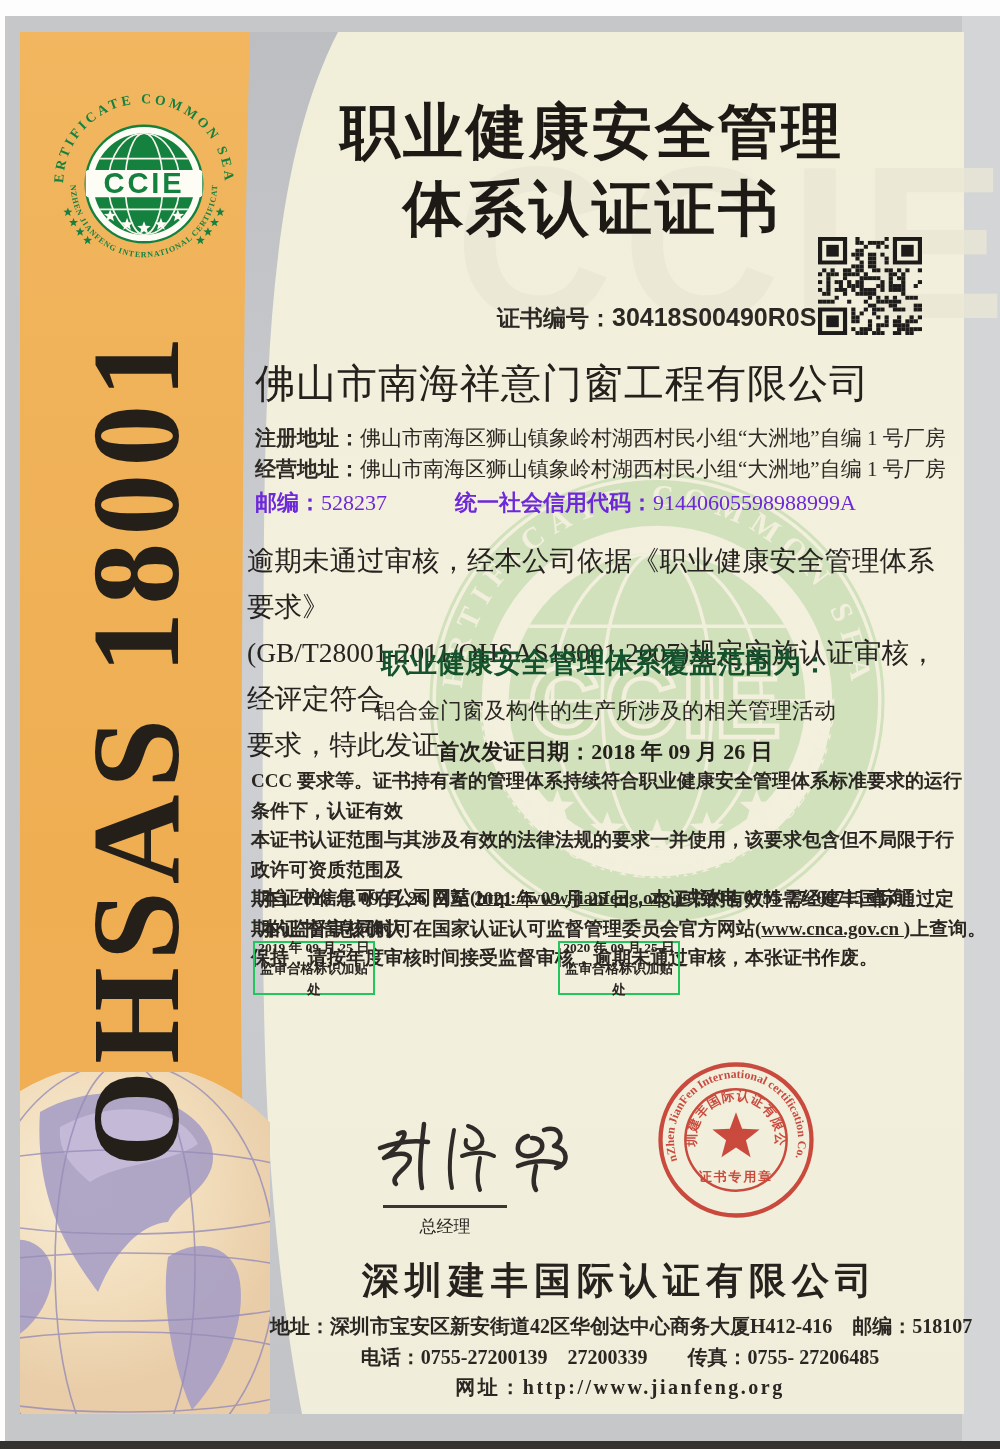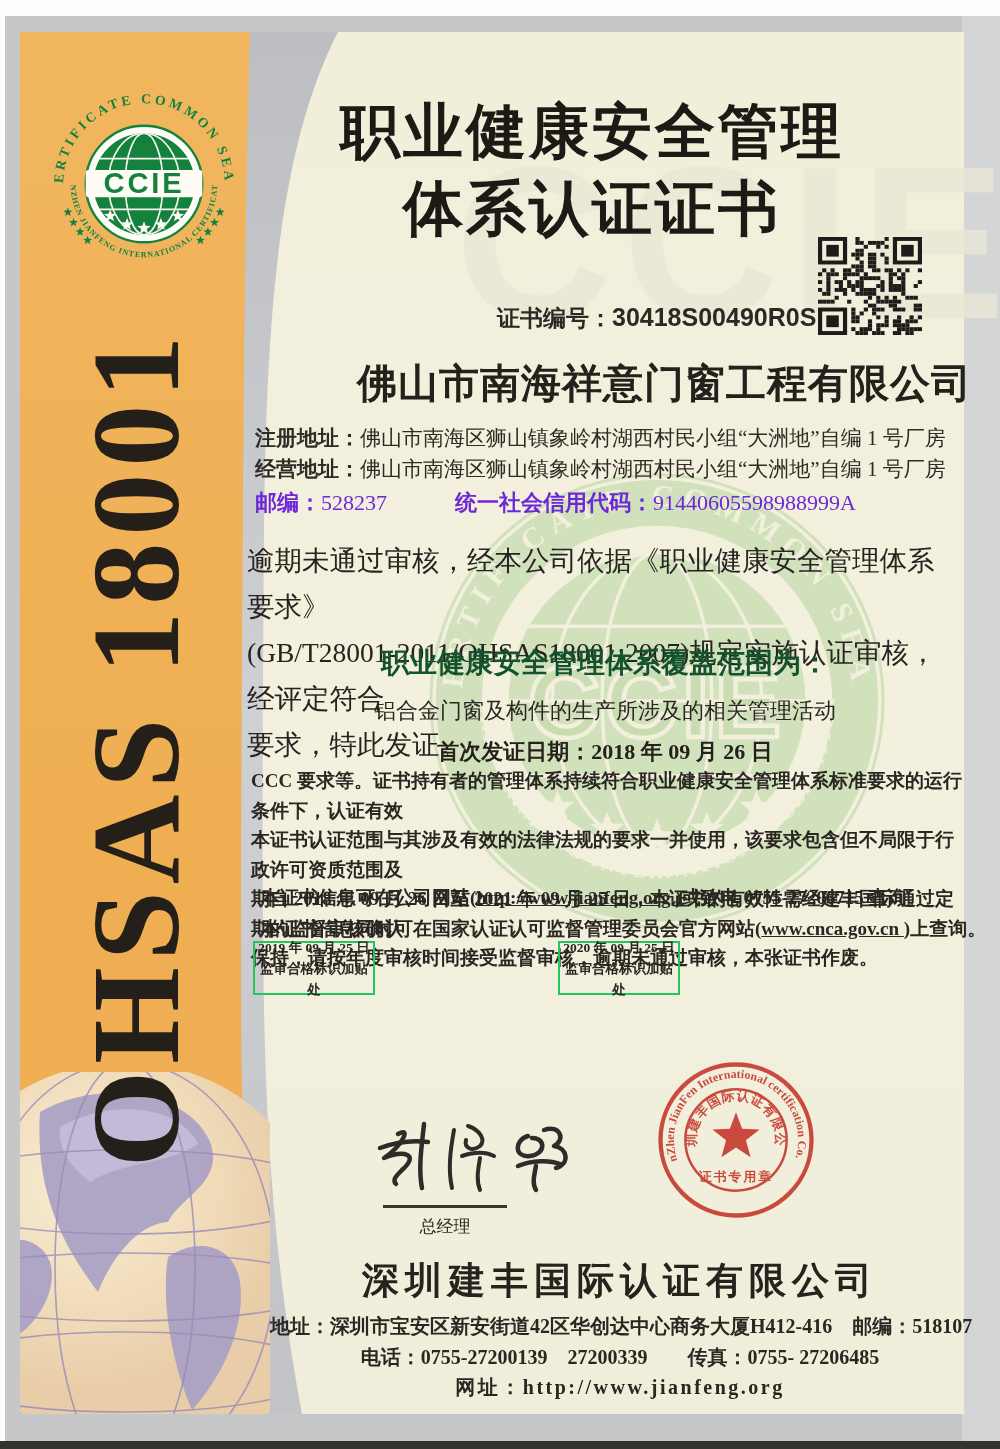--- a/index.html
+++ b/index.html
@@ -20,22 +20,22 @@
         font-weight:bold;font-size:218px;letter-spacing:10px;color:#eae7d5;opacity:.8;}
   
   .ohsas{position:absolute;left:137px;top:748px;transform:translate(-50%,-50%) rotate(-90deg);
         white-space:nowrap;font-weight:bold;font-size:124px;letter-spacing:7px;color:#241f18;}
   
   .title{position:absolute;left:262px;top:94px;width:660px;text-align:center;
         font-weight:bold;font-size:60px;line-height:77px;color:#1d1a16;letter-spacing:3px;}
   .certno{position:absolute;left:497px;top:303px;white-space:nowrap;}
   .certno .lbl{font-size:23px;font-weight:bold;color:#2c2925;}
   .certno .num{font-family:"Liberation Sans",sans-serif;font-weight:bold;font-size:25px;color:#2c2925;}
-  .company{position:absolute;left:272px;top:356px;width:700px;text-align:right;
-        font-weight:bold;font-size:40px;color:#24211c;letter-spacing:1px;}
+  .company{position:absolute;left:255px;top:356px;width:700px;text-align:left;
+        font-weight:normal;font-size:40px;color:#24211c;letter-spacing:1px;}
   .addr-line{position:absolute;left:255px;width:700px;font-size:21px;color:#2e2b26;white-space:nowrap;}
   .addr-line b{font-weight:bold;}
   .row-codes{position:absolute;left:255px;top:488px;width:700px;font-size:22px;color:#6d28d9;}
   .credit{position:absolute;left:200px;top:0;}
   .para1{position:absolute;left:247px;top:538px;width:712px;font-size:27.5px;line-height:46px;color:#262320;}
   .scope-h{position:absolute;left:255px;top:644px;width:700px;text-align:center;
         font-weight:bold;font-size:28px;color:#14532d;}
   .scope-t{position:absolute;left:255px;top:696px;width:700px;text-align:center;font-size:22px;color:#2a2723;}
   .first-issue{position:absolute;left:255px;top:737px;width:700px;text-align:center;
         font-weight:bold;font-size:22px;color:#24211c;}

